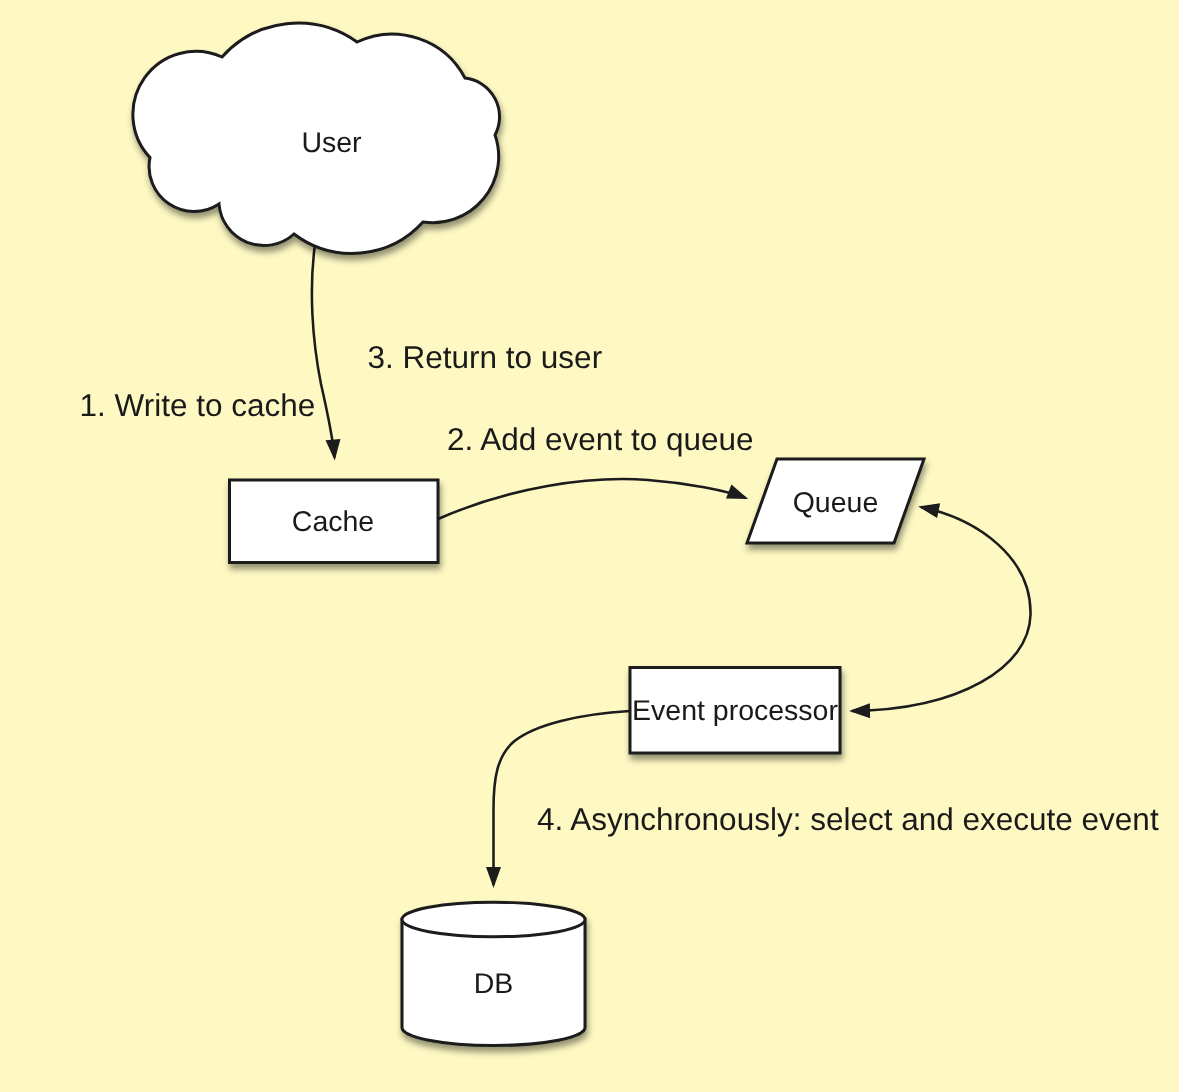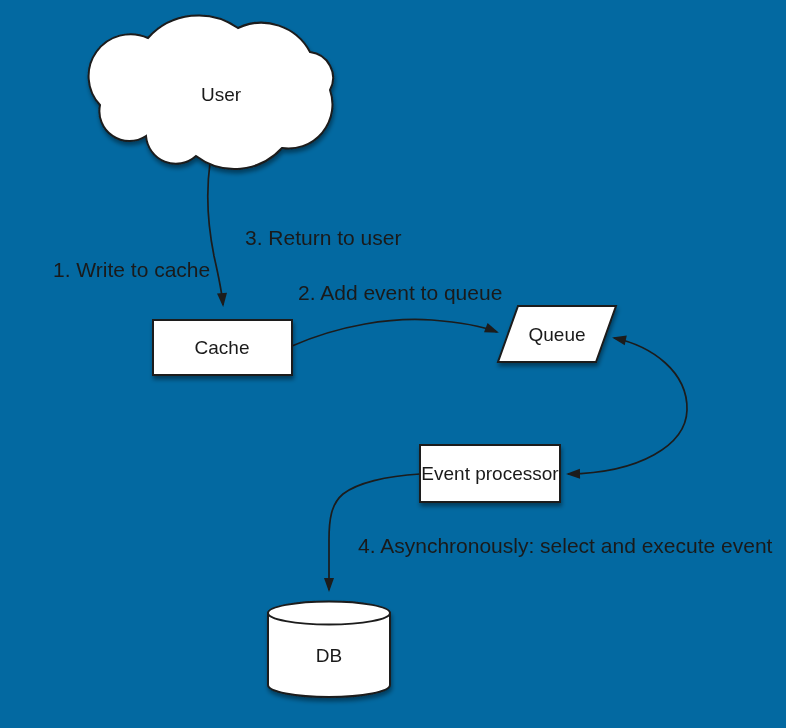--- a/index.html
+++ b/index.html
@@ -4,21 +4,21 @@
 <style>
   html, body {
     margin: 0;
     padding: 0;
     background: #ffffff;
   }
   .canvas {
     position: relative;
     width: 786px;
     height: 728px;
-    background: #0369a1;
+    background: #fef9c3;
     overflow: hidden;
     font-family: "Liberation Sans", "DejaVu Sans", sans-serif;
   }
   svg { display: block; }
   .node-shape {
     fill: #ffffff;
     stroke: #1c1c1c;
     stroke-width: 2;
   }
   .edge {

